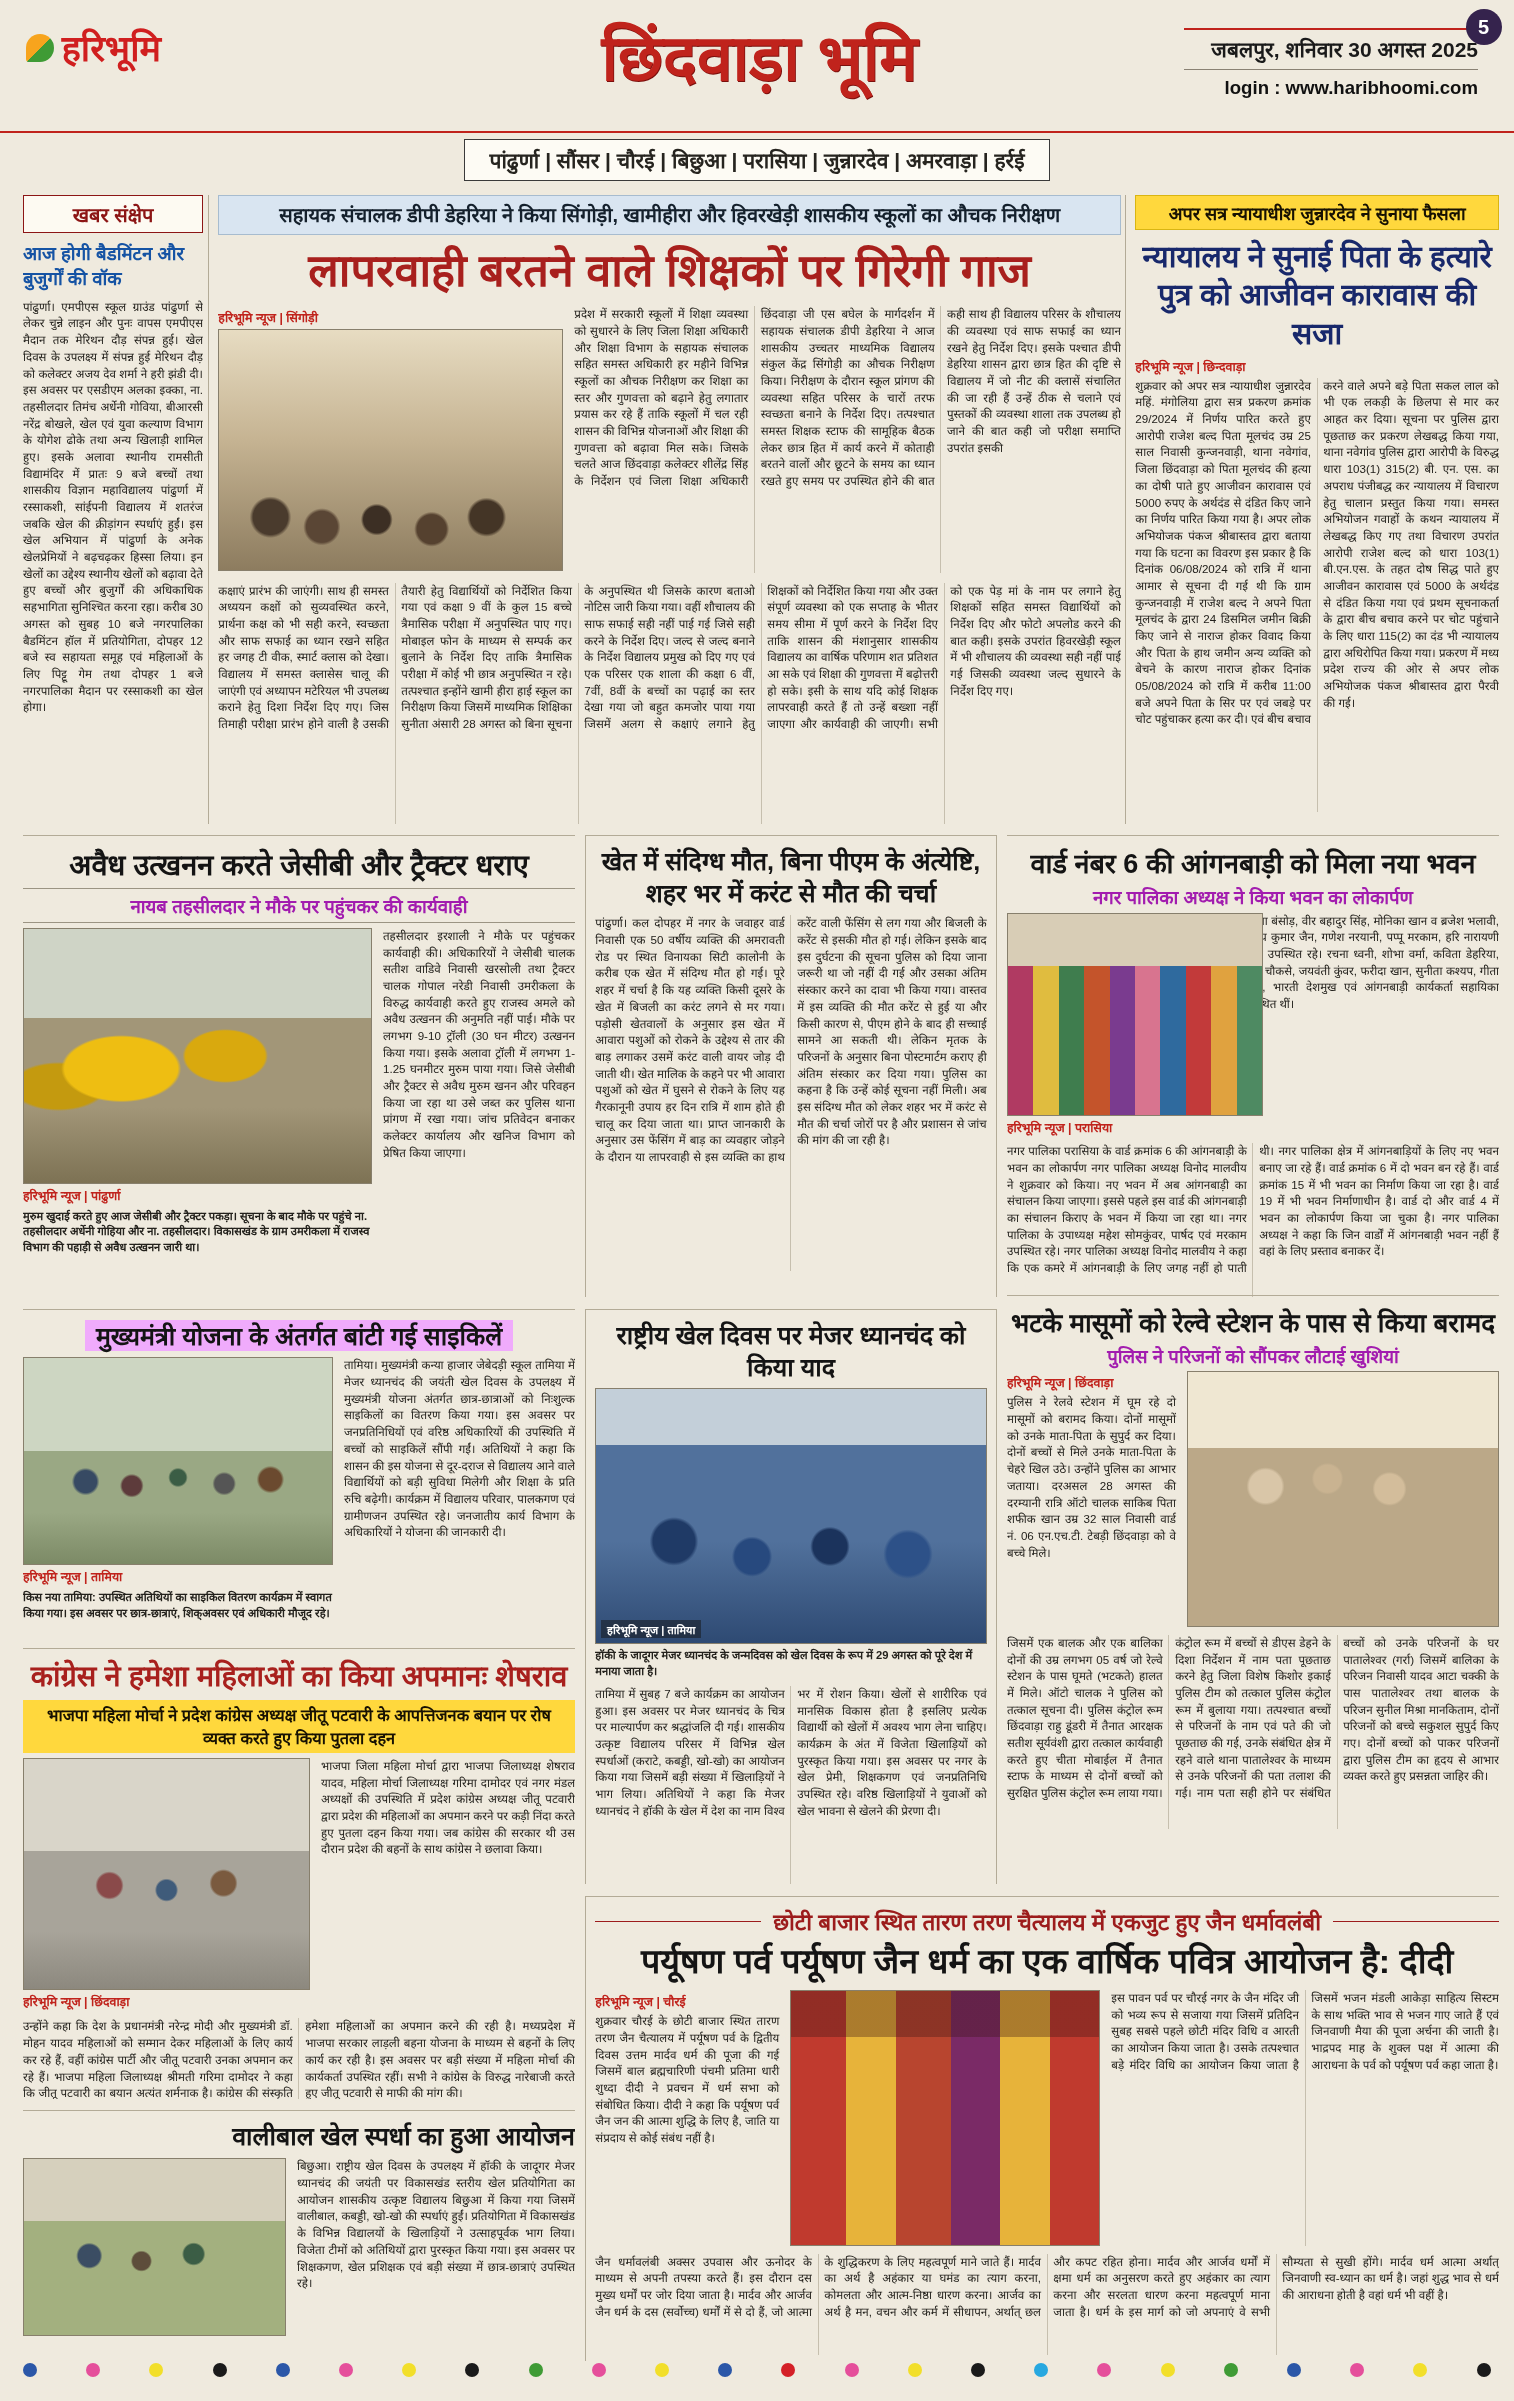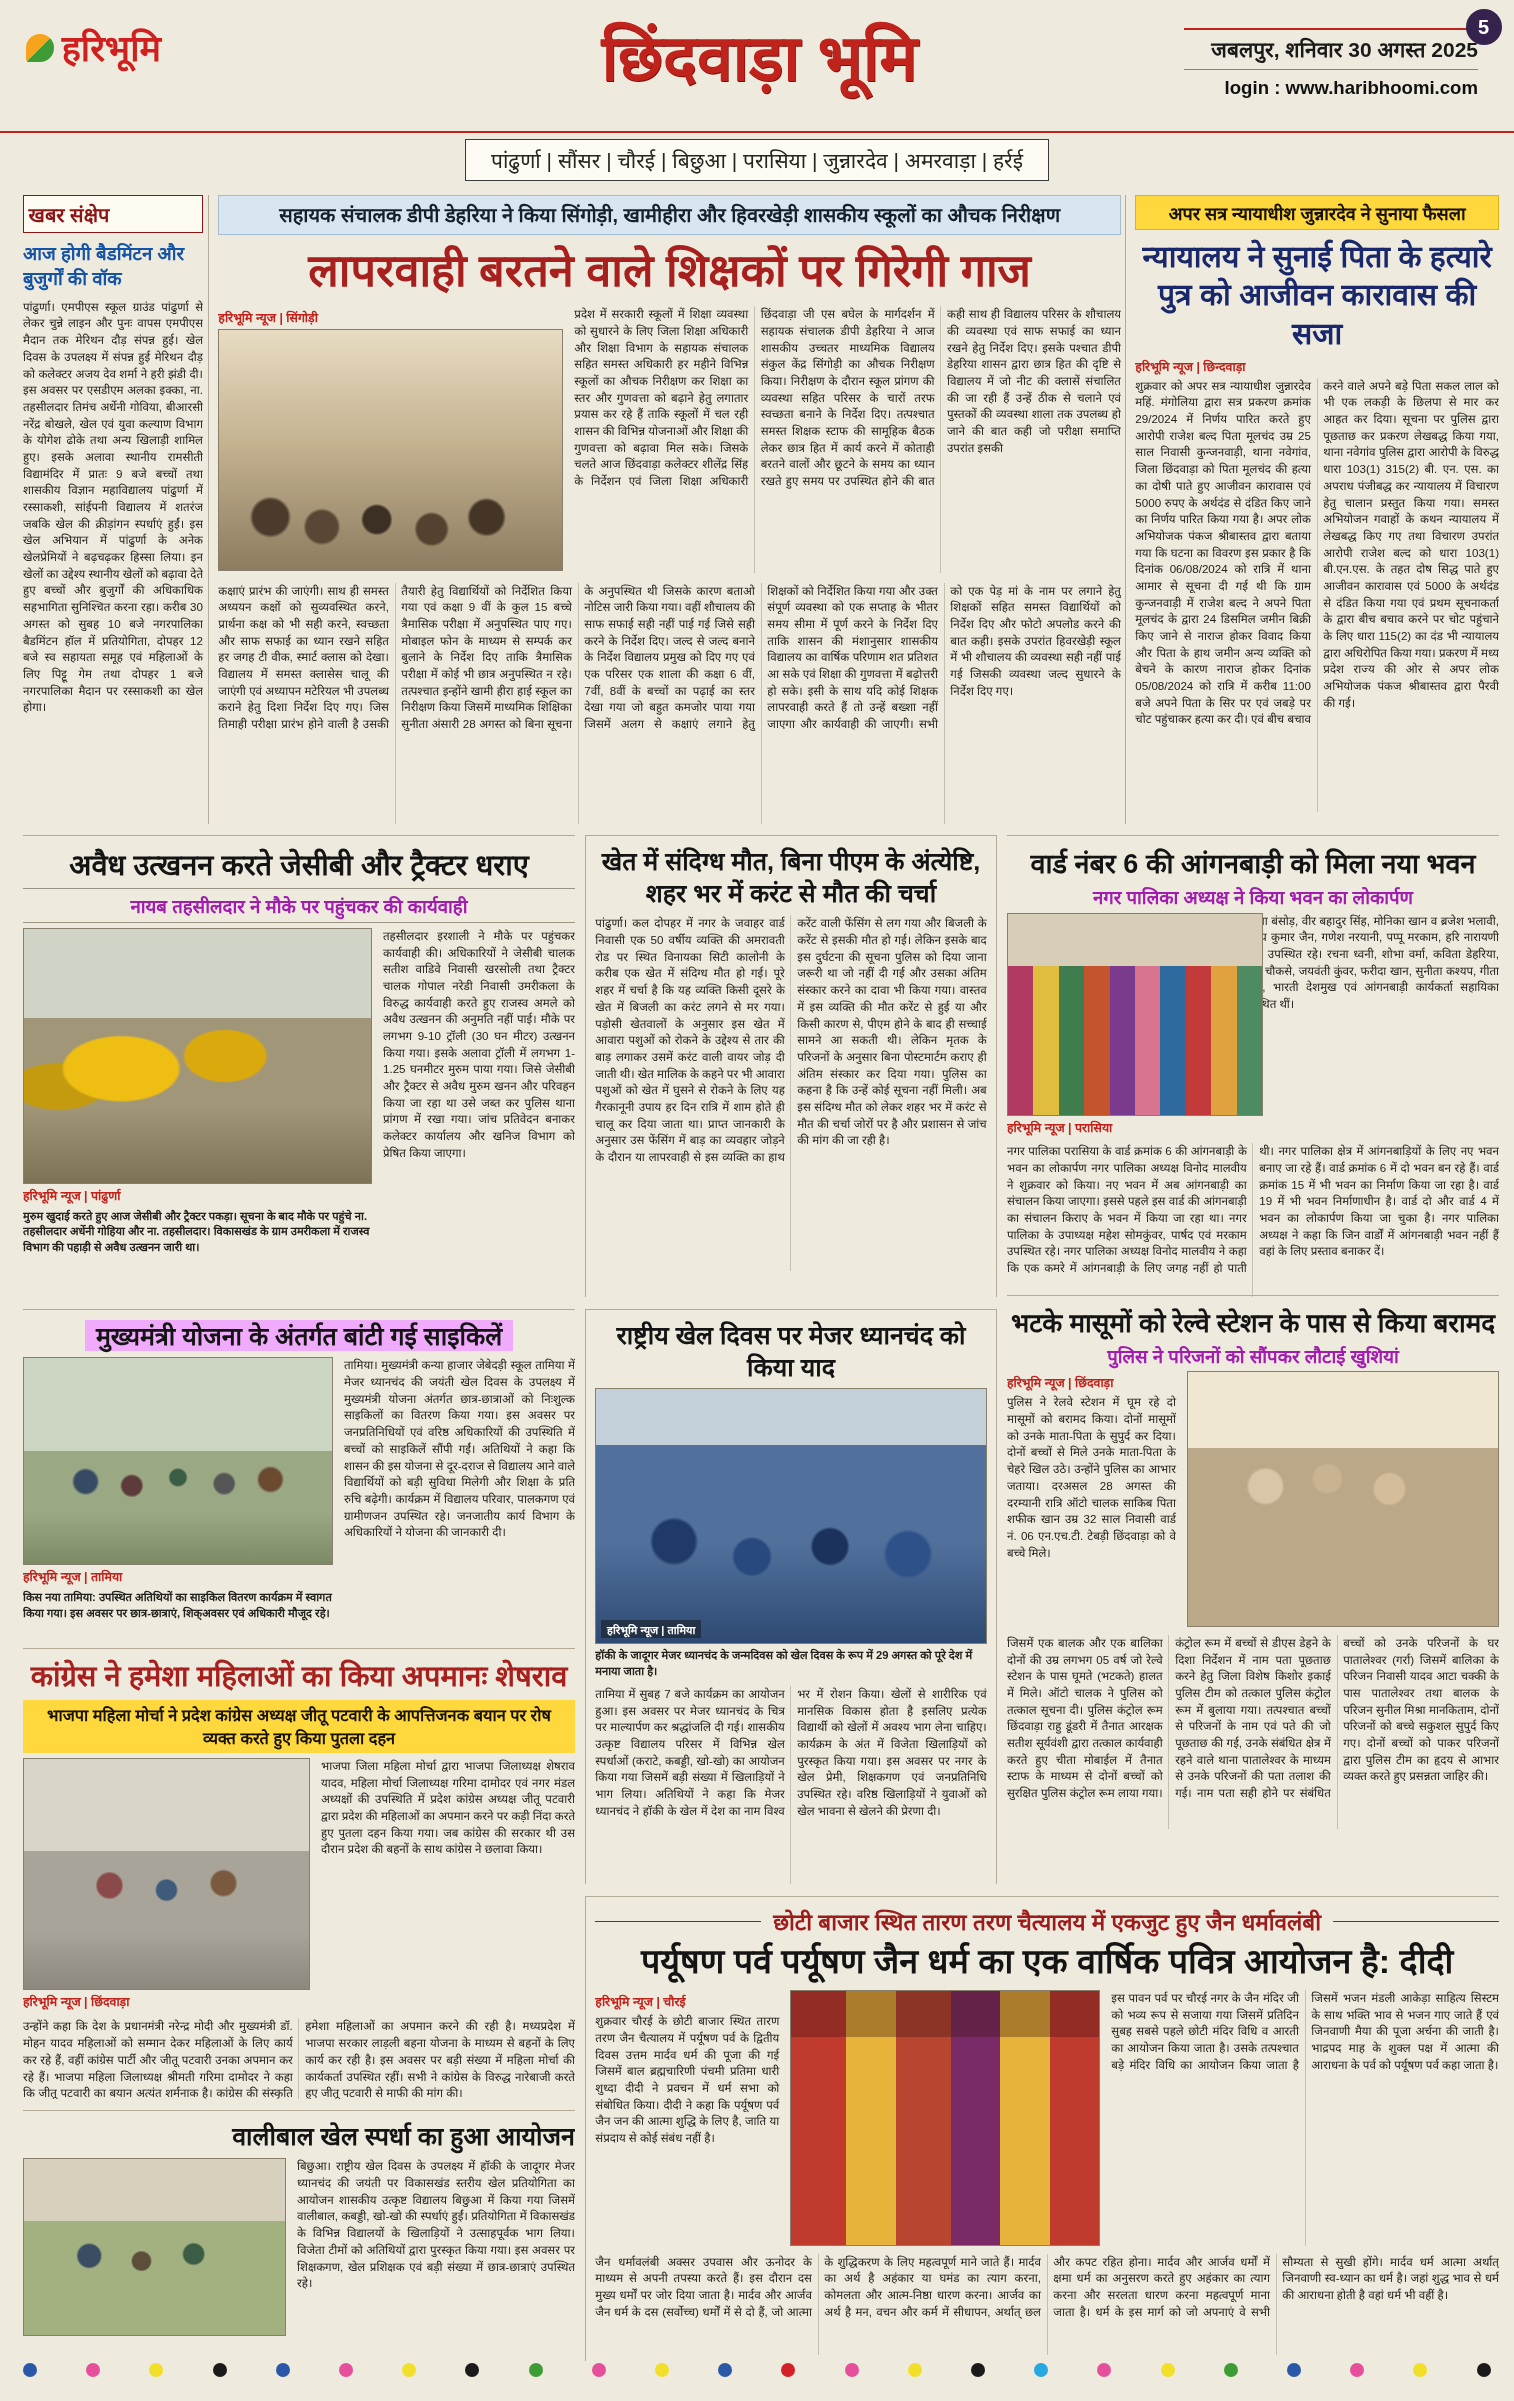--- a/index.html
+++ b/index.html
@@ -9,21 +9,21 @@
 .masthead{position:absolute;left:0;top:0;width:1514px;height:133px;border-bottom:2.3px solid #c0231c}
 .logo{position:absolute;left:26px;top:23px;display:flex;align-items:center;gap:7.7px}
 .logo-icon{width:28px;height:28px;border-radius:50% 50% 50% 3.1px;background:linear-gradient(135deg,#f7a41d 0 50%,#3f9b35 50% 100%);display:inline-block}
 .logo-text{font-size:36px;font-weight:800;color:#d01f1f}
 .paper-title{position:absolute;left:372px;top:12.4px;width:775px;text-align:center;font-size:64px;font-weight:800;color:#c0231c;text-shadow:0.8px 0.8px 0 #7a0f0c}
 .date-block{position:absolute;right:36px;top:28px;width:294px;text-align:right}
 .dateline{font-size:21px;font-weight:700;border-top:2.3px solid #c0231c;border-bottom:0.8px solid #8a8274;padding:5.4px 0;color:#1a1a1a}
 .login{font-size:18.6px;font-weight:700;padding-top:7px;color:#111}
 .page-badge{position:absolute;right:12.4px;top:9.3px;width:36px;height:36px;border-radius:50%;background:#35234d;color:#fff;font-size:20px;font-weight:700;display:flex;align-items:center;justify-content:center}
 .loc-wrap{position:absolute;left:0;top:139px;width:1514px;text-align:center}
-.locations{display:inline-block;border:1.5px solid #3a3a3a;background:#fdfbf4;padding:6.2px 25px;font-size:21px;font-weight:400;color:#26241f}
+.locations{display:inline-block;border:1.5px solid #3a3a3a;background:#fdfbf4;padding:6.2px 25px;font-size:21px;font-weight:700;color:#26241f}
 .art{position:absolute;overflow:hidden}
 .rule-l{border-left:0.8px solid #b3ab97;padding-left:9.3px}
 .rule-r{border-right:0.8px solid #b3ab97;padding-right:9.3px}
 .rule-t{border-top:0.8px solid #b3ab97;padding-top:7.7px}
 .kicker{background:#d9e5f1;border:0.8px solid #a7bccf;text-align:center;font-weight:700;font-size:20px;padding:5.4px 3.1px;color:#14202c}
 .kicker-y{background:#ffd83d;border:0.8px solid #d9b512;text-align:center;font-weight:700;font-size:18px;padding:4.6px 3.1px;color:#171102}
 .hl{font-weight:800;text-align:center;line-height:1.28}
 .hl-main{font-size:45px;color:#a8201d;margin:7.7px 0 6.2px}
 .hl-court{font-size:30px;color:#18286b;margin:7.7px 1.5px 4.6px}
 .hl-black{font-size:29px;color:#141414;margin:3.1px 0}
@@ -41,21 +41,21 @@
 .c5{column-count:5;column-gap:12.4px;column-rule:0.8px solid #c6bfae}
 .row{display:flex;gap:11px}
 .ph{border:0.8px solid #877f6c;position:relative;flex-shrink:0}
 .cap{font-size:11.2px;font-weight:700;line-height:1.4;margin-top:4.6px;color:#23211c}
 .ph-credit{position:absolute;left:4.6px;bottom:4.6px;color:#fff;background:rgba(20,20,20,.5);padding:1.5px 6.2px;font-size:11px;font-weight:700}
 .jkicker{display:flex;align-items:center;gap:12.4px;margin:1.5px 0 3.1px}
 .jkicker::before,.jkicker::after{content:"";flex:1;border-top:1.5px solid #9c1c1c}
 .jkicker span{color:#9c1c1c;font-weight:800;font-size:22.5px;white-space:nowrap}
 .color-bar{position:absolute;left:23px;top:2363px;width:1468px;display:flex;justify-content:space-between;align-items:center}
 .dot{width:14px;height:14px;border-radius:50%;display:inline-block}
-.sec-head{border:1.5px solid #8c1515;color:#8c1515;font-weight:800;padding:4.6px;background:#fdfaf2;font-size:20px}
+.sec-head{border:1.5px solid #8c1515;color:#8c1515;font-weight:800;text-align:center;padding:4.6px;background:#fdfaf2;font-size:20px}
 .brief-title{color:#1553a4;font-weight:800;font-size:18.6px;line-height:1.35;margin:7.7px 0;text-align:left}
 .ph-classroom{background:radial-gradient(circle at 15% 78%,#4a3b2d 0 5%,transparent 6%),radial-gradient(circle at 30% 82%,#5a4635 0 5%,transparent 6%),radial-gradient(circle at 46% 79%,#3c2f24 0 5%,transparent 6%),radial-gradient(circle at 62% 83%,#55412f 0 5%,transparent 6%),radial-gradient(circle at 78% 78%,#443526 0 5%,transparent 6%),linear-gradient(180deg,#e7dcc2 0%,#c6b493 45%,#8d7c5f 100%)}
 .ph-jcb{background:radial-gradient(ellipse at 28% 55%,#eebe12 0 16%,transparent 17%),radial-gradient(ellipse at 58% 50%,#d9a90e 0 14%,transparent 15%),radial-gradient(ellipse at 10% 62%,#c49a0f 0 10%,transparent 11%),linear-gradient(180deg,#cfd4c6 0 35%,#a29678 35% 70%,#7d7254 100%)}
 .ph-sari{background:linear-gradient(180deg,#d8cdb6 0 26%,rgba(0,0,0,0) 26%),linear-gradient(90deg,#b03a62 0 10%,#e0bc3f 10% 20%,#3f7d4e 20% 30%,#c4542b 30% 40%,#7a3b8f 40% 50%,#d8748f 50% 60%,#2f6a9e 60% 70%,#c23a3a 70% 80%,#e0a23f 80% 90%,#4e8a62 90% 100%)}
 .ph-cycles{background:radial-gradient(circle at 20% 60%,#374a63 0 4%,transparent 5%),radial-gradient(circle at 35% 62%,#5d3b3b 0 4%,transparent 5%),radial-gradient(circle at 50% 58%,#3b5d45 0 4%,transparent 5%),radial-gradient(circle at 65% 61%,#555555 0 4%,transparent 5%),radial-gradient(circle at 80% 59%,#6b4a2f 0 4%,transparent 5%),linear-gradient(180deg,#cdd6c2 0 45%,#9aa884 45% 75%,#7c8a66 100%)}
 .ph-crowd{background:radial-gradient(circle at 20% 60%,#1f3a66 0 6%,transparent 7%),radial-gradient(circle at 40% 66%,#27497e 0 6%,transparent 7%),radial-gradient(circle at 60% 62%,#1b335c 0 6%,transparent 7%),radial-gradient(circle at 80% 65%,#2d5188 0 6%,transparent 7%),linear-gradient(180deg,#c3cfd9 0 22%,#51719c 22% 60%,#2e4a73 100%)}
 .ph-kids{background:radial-gradient(circle at 25% 45%,#d9c6a8 0 6%,transparent 7%),radial-gradient(circle at 45% 42%,#c9b391 0 6%,transparent 7%),radial-gradient(circle at 65% 46%,#d3bd9b 0 6%,transparent 7%),linear-gradient(180deg,#efe7d2 0 30%,#bba888 30% 100%)}
 .ph-street{background:radial-gradient(circle at 30% 55%,#8a4a4a 0 5%,transparent 6%),radial-gradient(circle at 50% 57%,#3f5b7a 0 5%,transparent 6%),radial-gradient(circle at 70% 54%,#7a5a3f 0 5%,transparent 6%),linear-gradient(180deg,#d9d5c9 0 40%,#a8a49a 40% 75%,#8c887e 100%)}
 .ph-volley{background:radial-gradient(circle at 25% 55%,#3b4d63 0 5%,transparent 6%),radial-gradient(circle at 45% 58%,#5d4d3b 0 5%,transparent 6%),radial-gradient(circle at 65% 54%,#3b5d45 0 5%,transparent 6%),linear-gradient(180deg,#d6d0bd 0 35%,#a3b07f 35% 100%)}
 .ph-jain{background:linear-gradient(180deg,rgba(60,20,20,.35) 0 18%,rgba(0,0,0,0) 18%),linear-gradient(90deg,#c03a2e 0 18%,#e7b33a 18% 34%,#b8452f 34% 52%,#7a2a66 52% 68%,#e7b33a 68% 84%,#c03a2e 84% 100%)}

